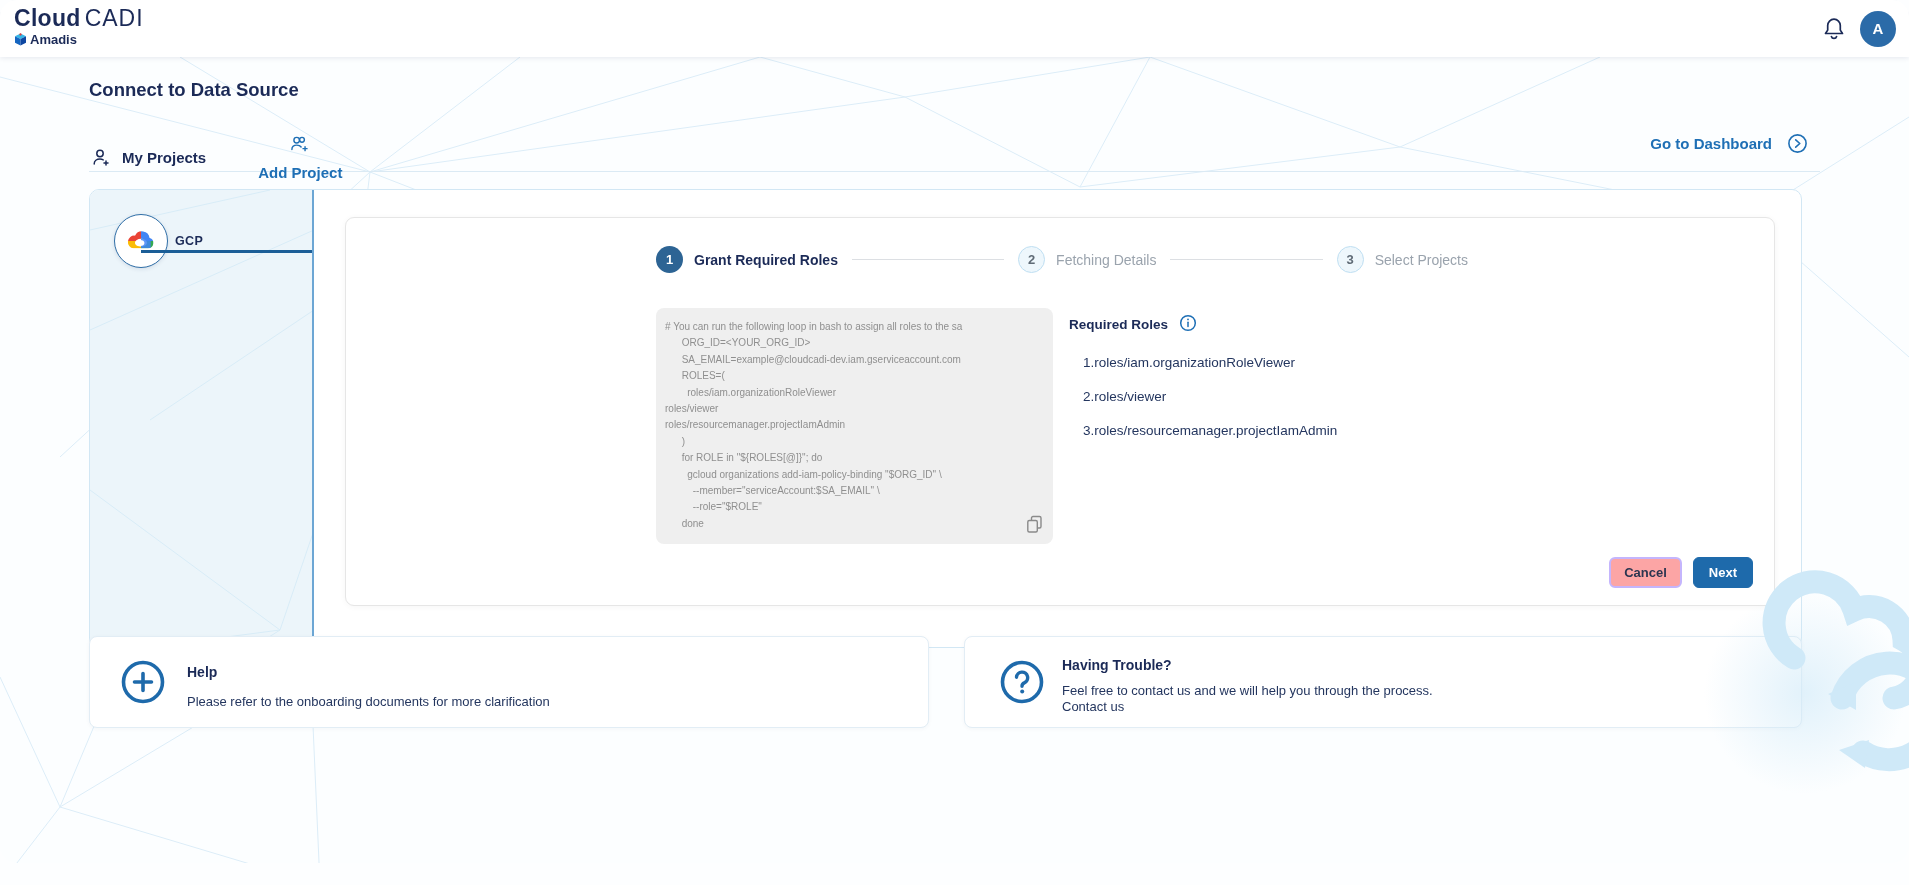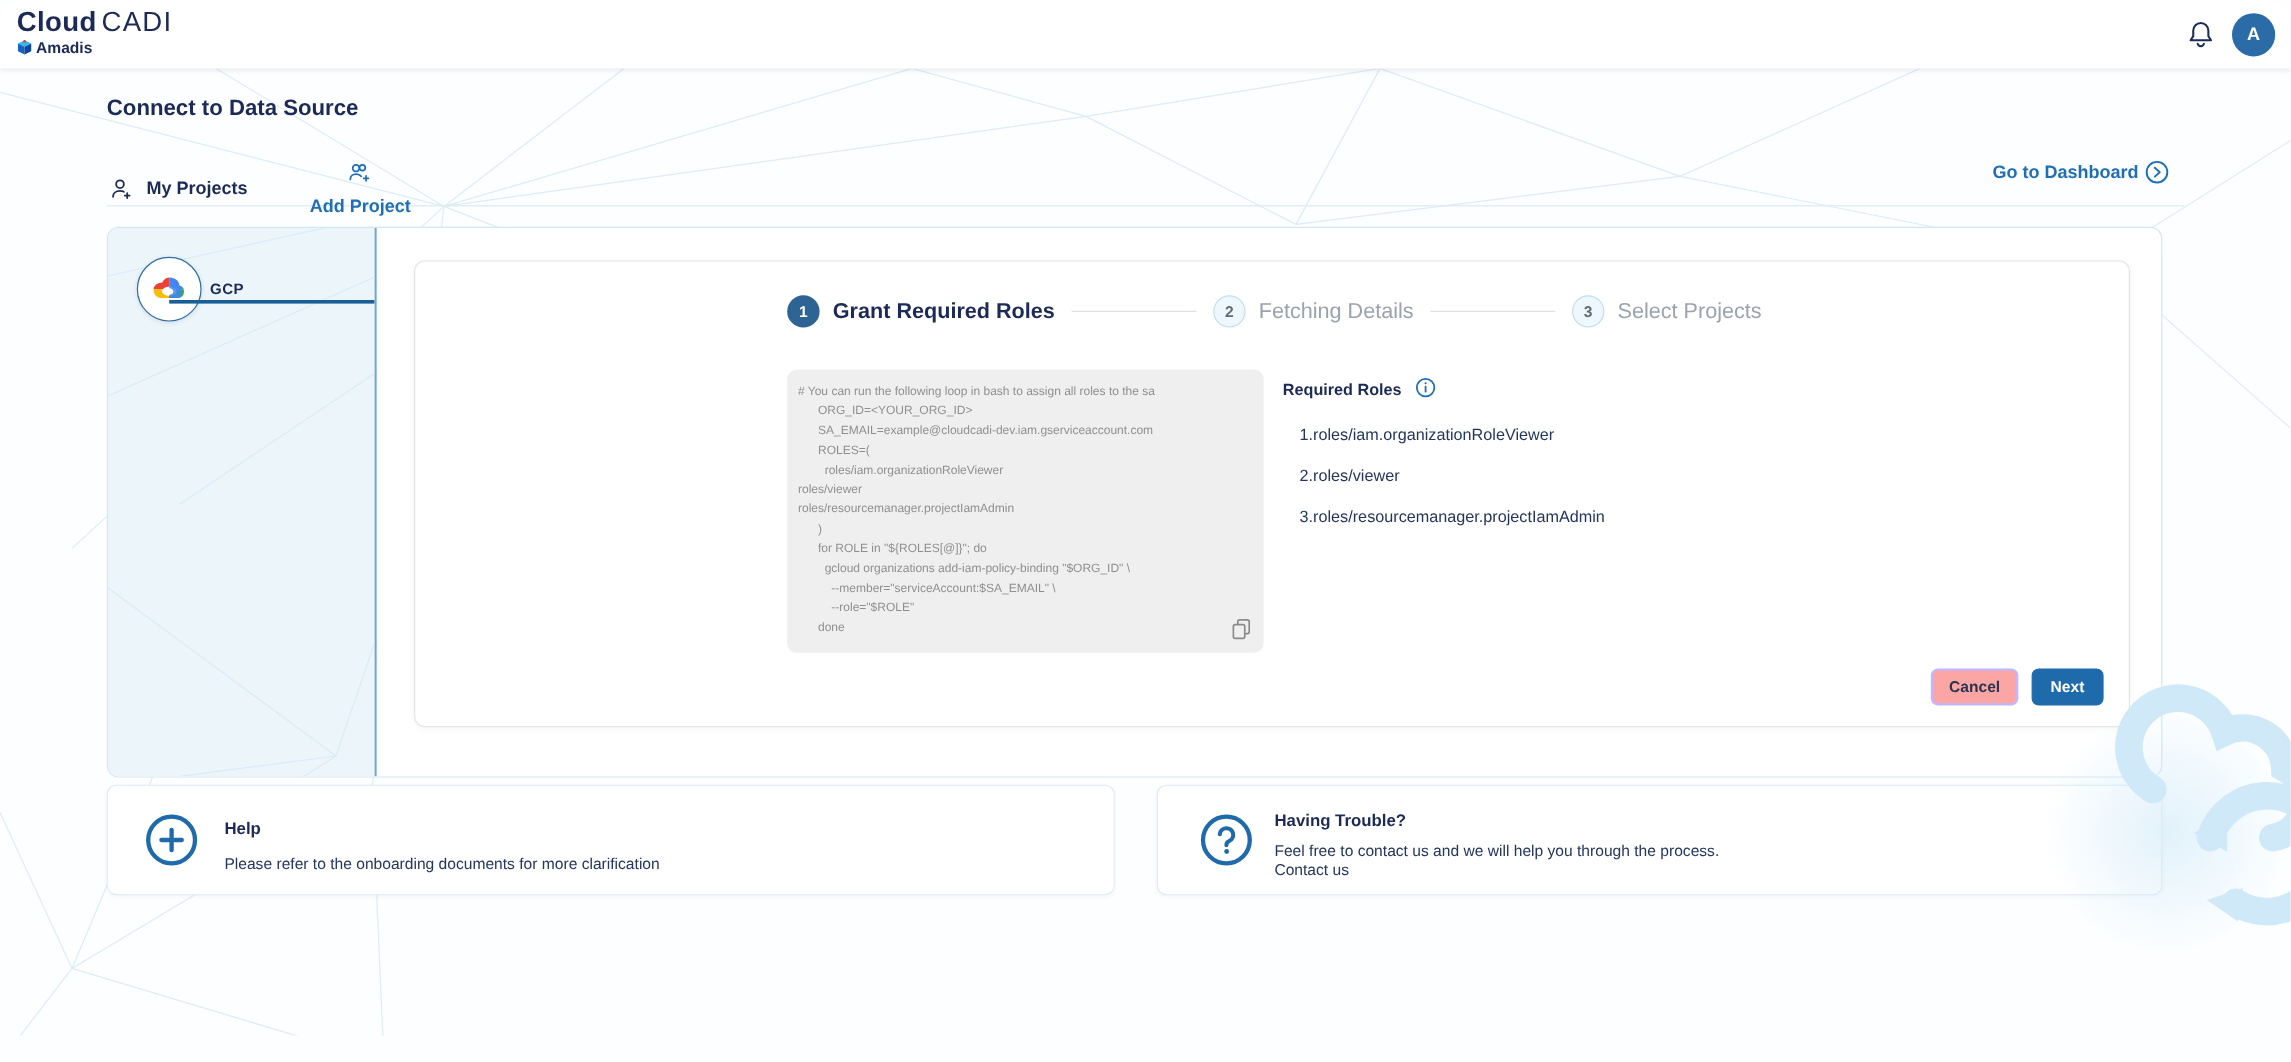--- a/index.html
+++ b/index.html
@@ -31,21 +31,21 @@
   .page-title { position:absolute; left:89px; top:79px; font-size:18.5px; font-weight:800; z-index:5; }
   .tabrow { position:absolute; left:89px; top:131px; width:1731px; height:41px; z-index:5;
             border-bottom:1px solid #dbeaf4; }
   .tabs { position:absolute; left:0; top:0; display:flex; gap:48px; }
   .tab { display:flex; align-items:center; gap:11px; font-size:15px; font-weight:600; padding:3px 2px 15px 2px;
          cursor:pointer; position:relative; color:var(--navy);text-align:center; }
   .tab .ticon { width:20px; height:19px; }
   .tab.active { color:var(--accent);flex-direction:column; }
   .tab.active::after { content:""; position:absolute; left:-20px; right:-8px; bottom:-2px; height:3px;
                        background:var(--accent); border-radius:2px; }
-  .dash-link { position:absolute; right:12px; top:2px; display:flex; align-items:center; gap:5px;
+  .dash-link { position:absolute; right:12px; top:2px; display:flex; align-items:center; gap:15px;
                color:var(--accent); font-size:15px; font-weight:700; cursor:pointer; }
   .dash-link .dicon { width:21px; height:21px; }
 
   
   .outer-card { position:absolute; left:89px; top:189px; width:1713px; height:459px; background:#ffffff;
                 border:1px solid var(--card-border,#d2e7f4); border-radius:10px; z-index:5; }
   .sidebar { position:absolute; left:0; top:0; width:224px; height:457px; background:var(--sidebar-bg,#ecf5fa);
              border-right:2px solid var(--divider-blue,#6ca6d4); border-radius:9px 0 0 9px; overflow:hidden; }
   .provider { position:absolute; left:0; top:0; width:224px; height:90px; cursor:pointer; }
   .provider-badge { position:absolute; left:24px; top:24px; width:54px; height:54px; border-radius:50%;
@@ -56,21 +56,21 @@
 
   
   .inner-card { position:absolute; left:345px; top:217px; width:1430px; height:389px; background:#fff;
                 border:1px solid #e6e6e6; border-radius:9px; z-index:6; box-shadow:0 1px 6px rgba(0,0,0,.04); }
   .stepper { position:absolute; left:310px; top:28px; width:812px; display:flex; align-items:center; }
   .step { display:flex; align-items:center; gap:11px; }
   .step-circle { width:27px; height:27px; border-radius:50%; display:flex; align-items:center; justify-content:center;
                  font-size:13px; font-weight:700; }
   .step.active .step-circle { background:var(--step-active,#2d6494); color:#fff; }
   .step.pending .step-circle { background:#eef7fc; border:1px solid #bfdff2; color:#5f6b76; }
-  .step-label { font-size:18px; font-weight:700; }
+  .step-label { font-size:14px; font-weight:700; }
   .step.active .step-label { color:var(--navy); }
   .step.pending .step-label { color:var(--inactive-gray,#9aa3ad); font-weight:400; }
   .connector { flex:1; height:1px; background:#dcdfe3; margin:0 14px; }
 
   .codeblock { position:absolute; left:310px; top:90px; width:397px; height:236px; background:var(--code-bg,#efefef);
                border-radius:8px; }
   .codeblock pre { white-space:pre; font-family:"Liberation Sans", sans-serif; font-size:10px; line-height:16.4px;
                    color:var(--code-text,#8f8f8f); padding:11px 12px 10px 9px; overflow:hidden; }
   .copy-btn { position:absolute; right:10px; bottom:10px; width:17px; height:19px; cursor:pointer; color:#8a8a8a; }
 
@@ -81,21 +81,21 @@
   .roles-list { margin-top:24px; margin-left:14px; }
   .role-item { font-size:13.5px; color:#24365f; line-height:14px; margin-bottom:20px; }
 
   .wizard-actions { position:absolute; right:21px; bottom:17px; display:flex; gap:11px; }
   .btn { font-family:"Liberation Sans", sans-serif; font-size:13px; font-weight:600; border-radius:6px;
          padding:6px 13px; cursor:pointer; }
   .btn-cancel { background:#fca5a5; border:2px solid #c4b5fd; color:#2b3550; }
   .btn-next { background:var(--accent-btn,#1e6aab); border:1px solid var(--accent-btn,#1e6aab); color:#ffffff; padding:6px 15px; }
 
   
-  .info-card { position:absolute; top:654px; height:92px; background:#fff; border:1px solid #e2edf5;
+  .info-card { position:absolute; top:636px; height:92px; background:#fff; border:1px solid #e2edf5;
                border-radius:8px; z-index:5; box-shadow:0 1px 4px rgba(27,42,87,.04);padding-left:14px; }
   .info-card.help { left:89px; width:840px; }
   .info-card.trouble { left:964px; width:838px; }
   .big-icon { position:absolute; left:30px; top:22px; width:46px; height:46px; color:var(--accent-btn,#1e6aab); }
   .info-card.trouble .big-icon { left:34px; }
   .ic-title { position:absolute; left:97px; font-size:14px; font-weight:800; }
   .ic-text { position:absolute; left:97px; font-size:13px; color:#24365f; line-height:17px; }
   .help .ic-title { top:27px; } .help .ic-text { top:56px; }
   .trouble .ic-title { top:20px; } .trouble .ic-text { top:45px; }
   .contact-link { position:absolute; left:97px; top:62px; font-size:13px; color:#24365f; cursor:pointer; }

